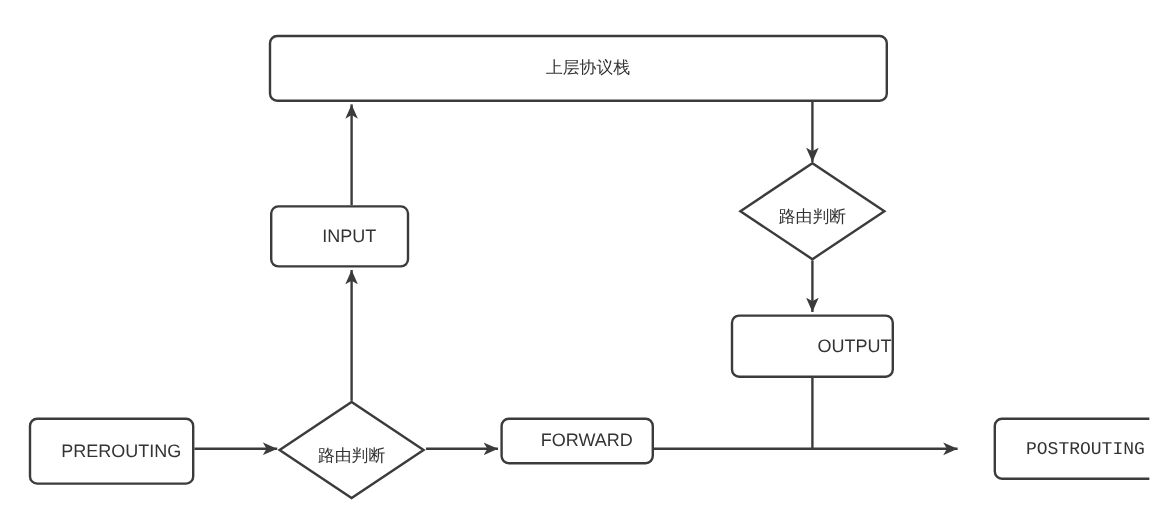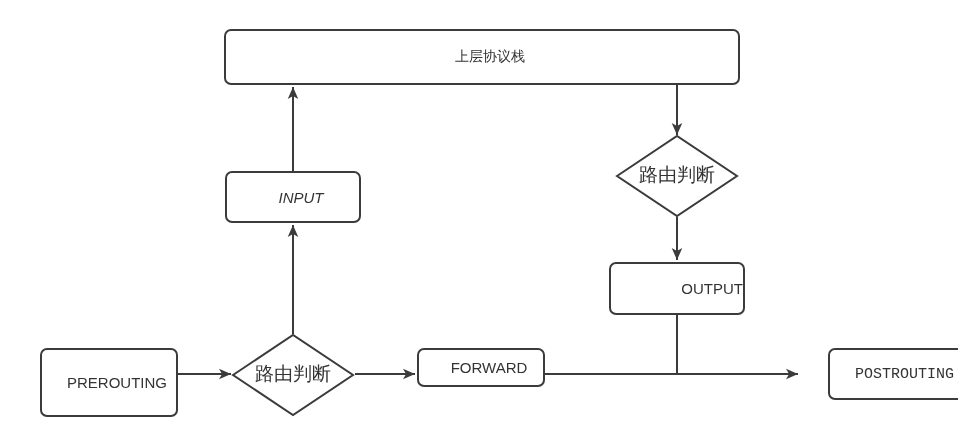--- a/index.html
+++ b/index.html
@@ -32,31 +32,31 @@
     border-radius: 7px;
     background: #ffffff;
     color: #333333;
     font-size: 15px;
     white-space: nowrap;
     padding-left: 16px;
   }
   .diamond-label {
     position: absolute;
     display: flex;
-    align-items: flex-start;
+    align-items: flex-end;
     justify-content: center;
     color: #333333;
-    font-size: 19px;
+    font-size: 14px;
     white-space: nowrap;
     pointer-events: none;
   }
   .node-upper-stack  { left: 224px; top: 29px;  width: 516px; height: 56px; font-size: 14px; }
-  .node-input        { left: 225px; top: 171px; width: 136px; height: 52px; font-style: italic; }
+  .node-input        { left: 225px; top: 171px; width: 116px; height: 52px; }
   .node-output       { left: 609px; top: 262px; width: 136px; height: 53px; justify-content: flex-end; }
-  .node-prerouting   { left: 40px;  top: 348px; width: 138px; height: 69px; }
+  .node-prerouting   { left: 24px;  top: 348px; width: 138px; height: 56px; }
   .node-forward      { left: 417px; top: 348px; width: 128px; height: 39px; }
   .node-postrouting  { left: 828px; top: 348px; width: 137px; height: 52px; font-family: Liberation Mono, monospace; }
   .label-route-upper { left: 617px; top: 162px; width: 120px; height: 28px; }
   .label-route-lower { left: 233px; top: 361px; width: 120px; height: 28px; }
 </style>
 </head>
 <body>
 
 <div class="canvas">
 

